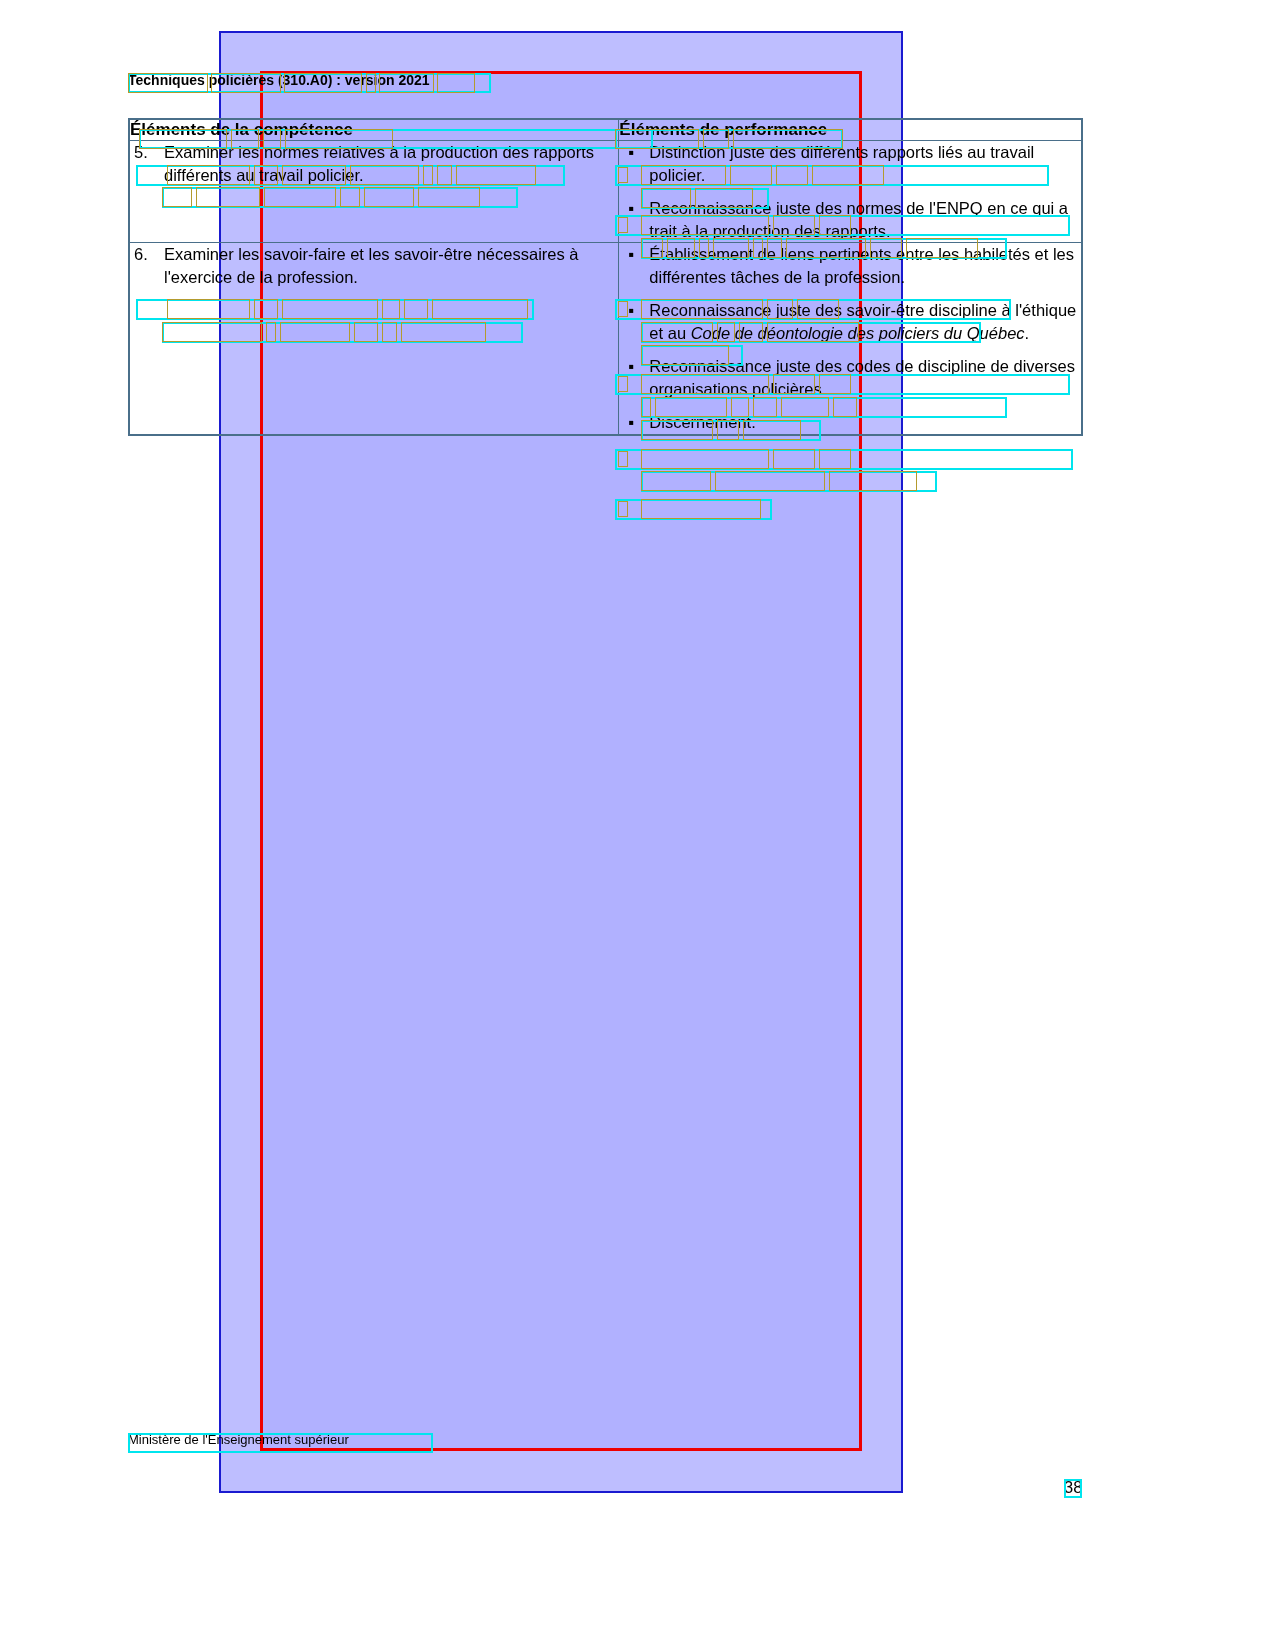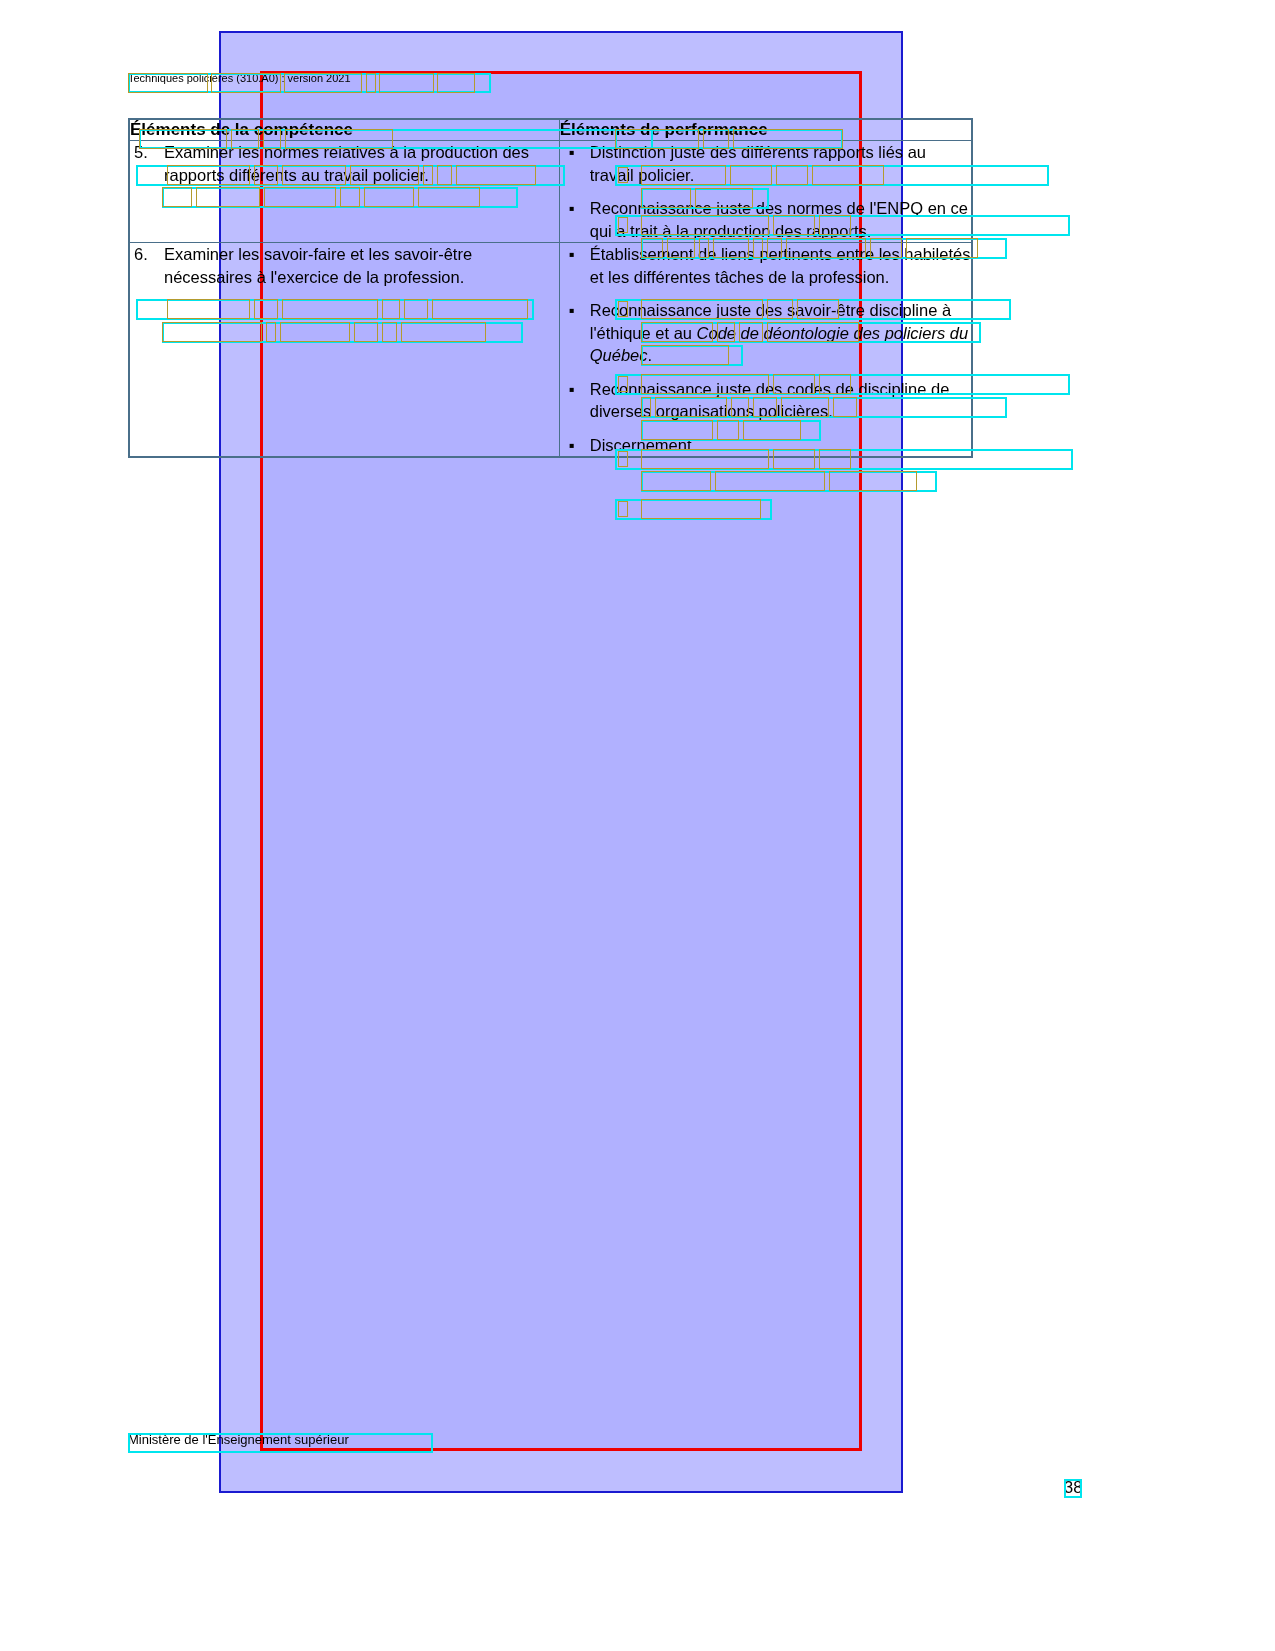--- a/index.html
+++ b/index.html
@@ -33,29 +33,30 @@
   #doc{
     position:absolute;
     left:0;top:0;width:1275px;height:1651px;
     z-index:4;
     color:#000;
   }
 
   .doc-header{
     position:absolute;
     left:128px;top:72px;
-    font-size:11px;
+    font-size:14px;
     white-space:nowrap;
+    font-weight:bold;
   }
 
   
   .comp-table{
     position:absolute;
     left:128px;top:118px;
-    width:845px;
+    width:955px;
     border:2px solid #4a6f8a;
     box-sizing:border-box;
     border-collapse:collapse;
   }
   .comp-table td,.comp-table th{
     border:1px solid #4a6f8a;
     vertical-align:top;
     padding:0;
   }
   .th-cell{

